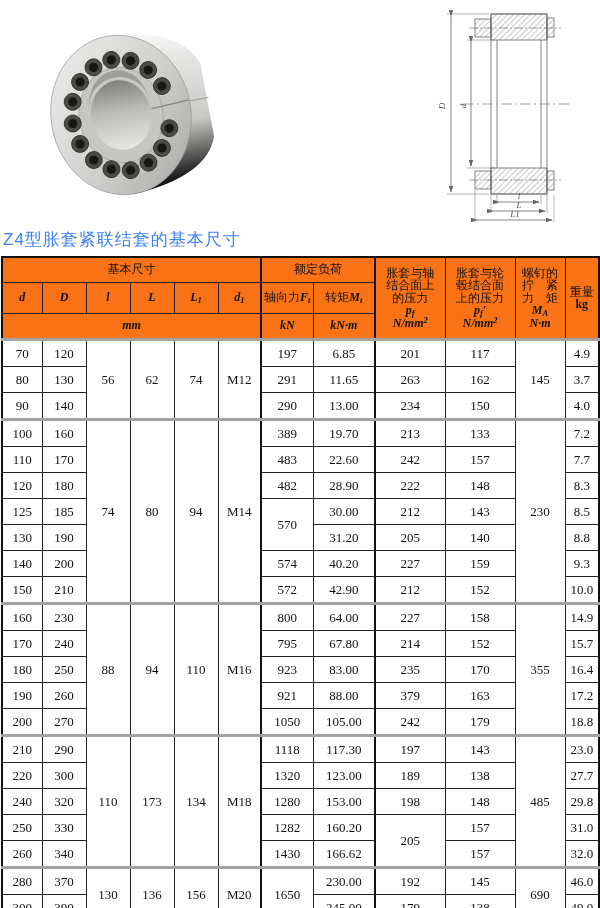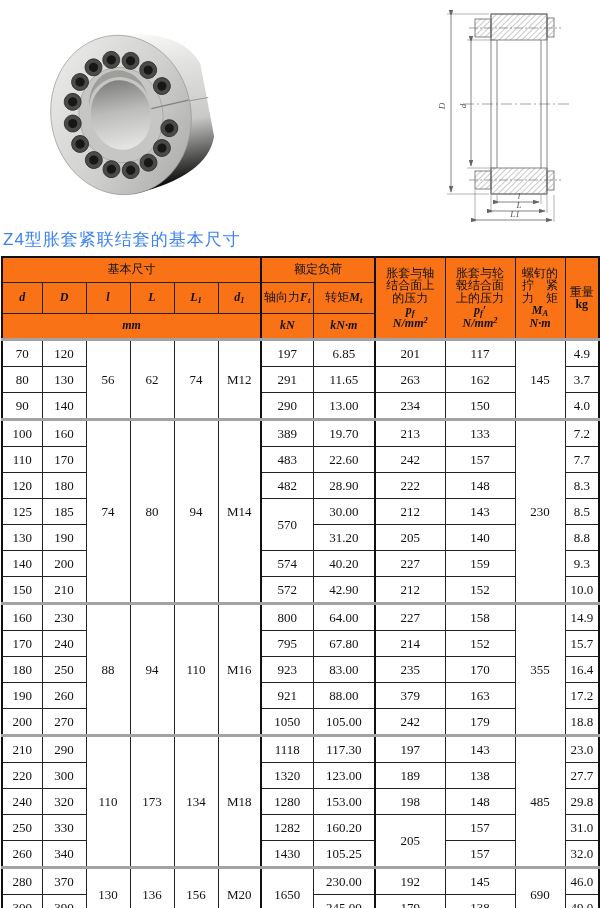--- a/index.html
+++ b/index.html
@@ -429,21 +429,21 @@
       <td data-name="cell-Ft">1282</td>
       <td data-name="cell-Mt">160.20</td>
       <td rowspan="2" data-name="cell-pf">205</td>
       <td data-name="cell-pfp">157</td>
       <td data-name="cell-kg">31.0</td>
     </tr>
     <tr data-name="table-row">
       <td data-name="cell-d">260</td>
       <td data-name="cell-D">340</td>
       <td data-name="cell-Ft">1430</td>
-      <td data-name="cell-Mt">105.25</td>
+      <td data-name="cell-Mt">166.62</td>
       <td data-name="cell-pfp">157</td>
       <td data-name="cell-kg">32.0</td>
     </tr>
     <tr class="grp" data-name="table-row">
       <td data-name="cell-d">280</td>
       <td data-name="cell-D">370</td>
       <td rowspan="2" data-name="cell-l">130</td>
       <td rowspan="2" data-name="cell-L">136</td>
       <td rowspan="2" data-name="cell-L1">156</td>
       <td rowspan="2" data-name="cell-d1">M20</td>

